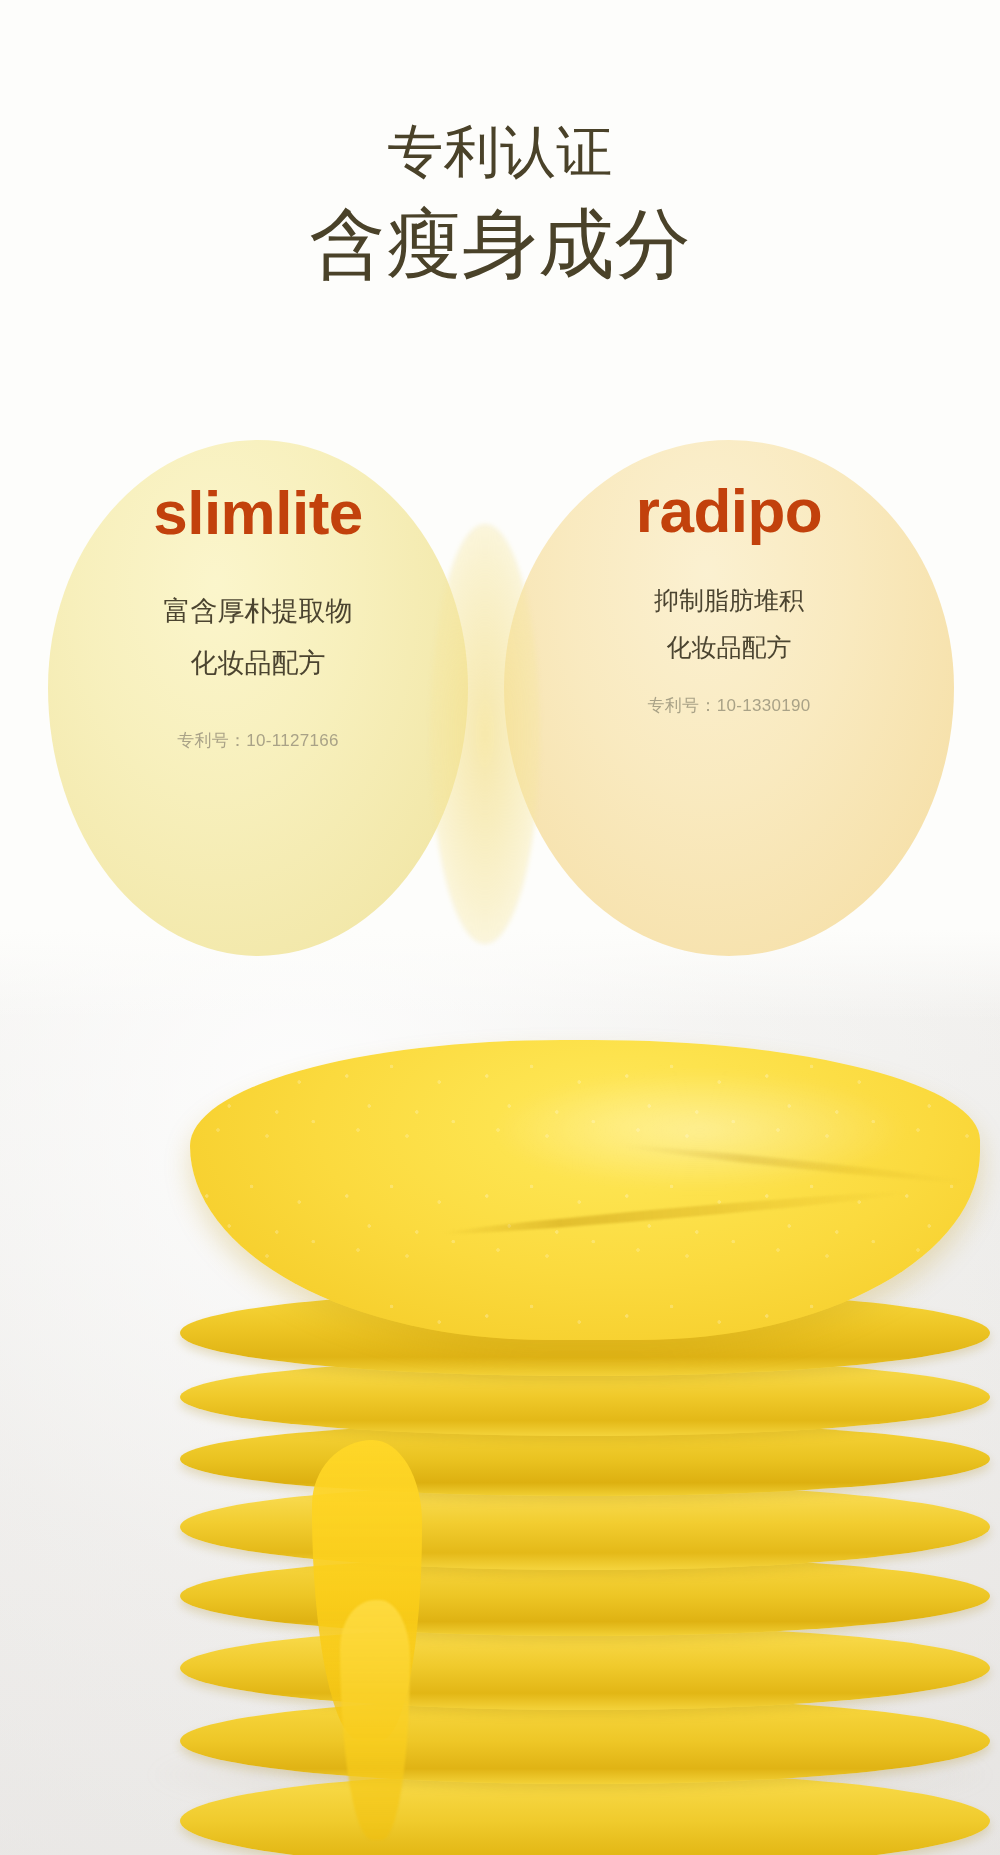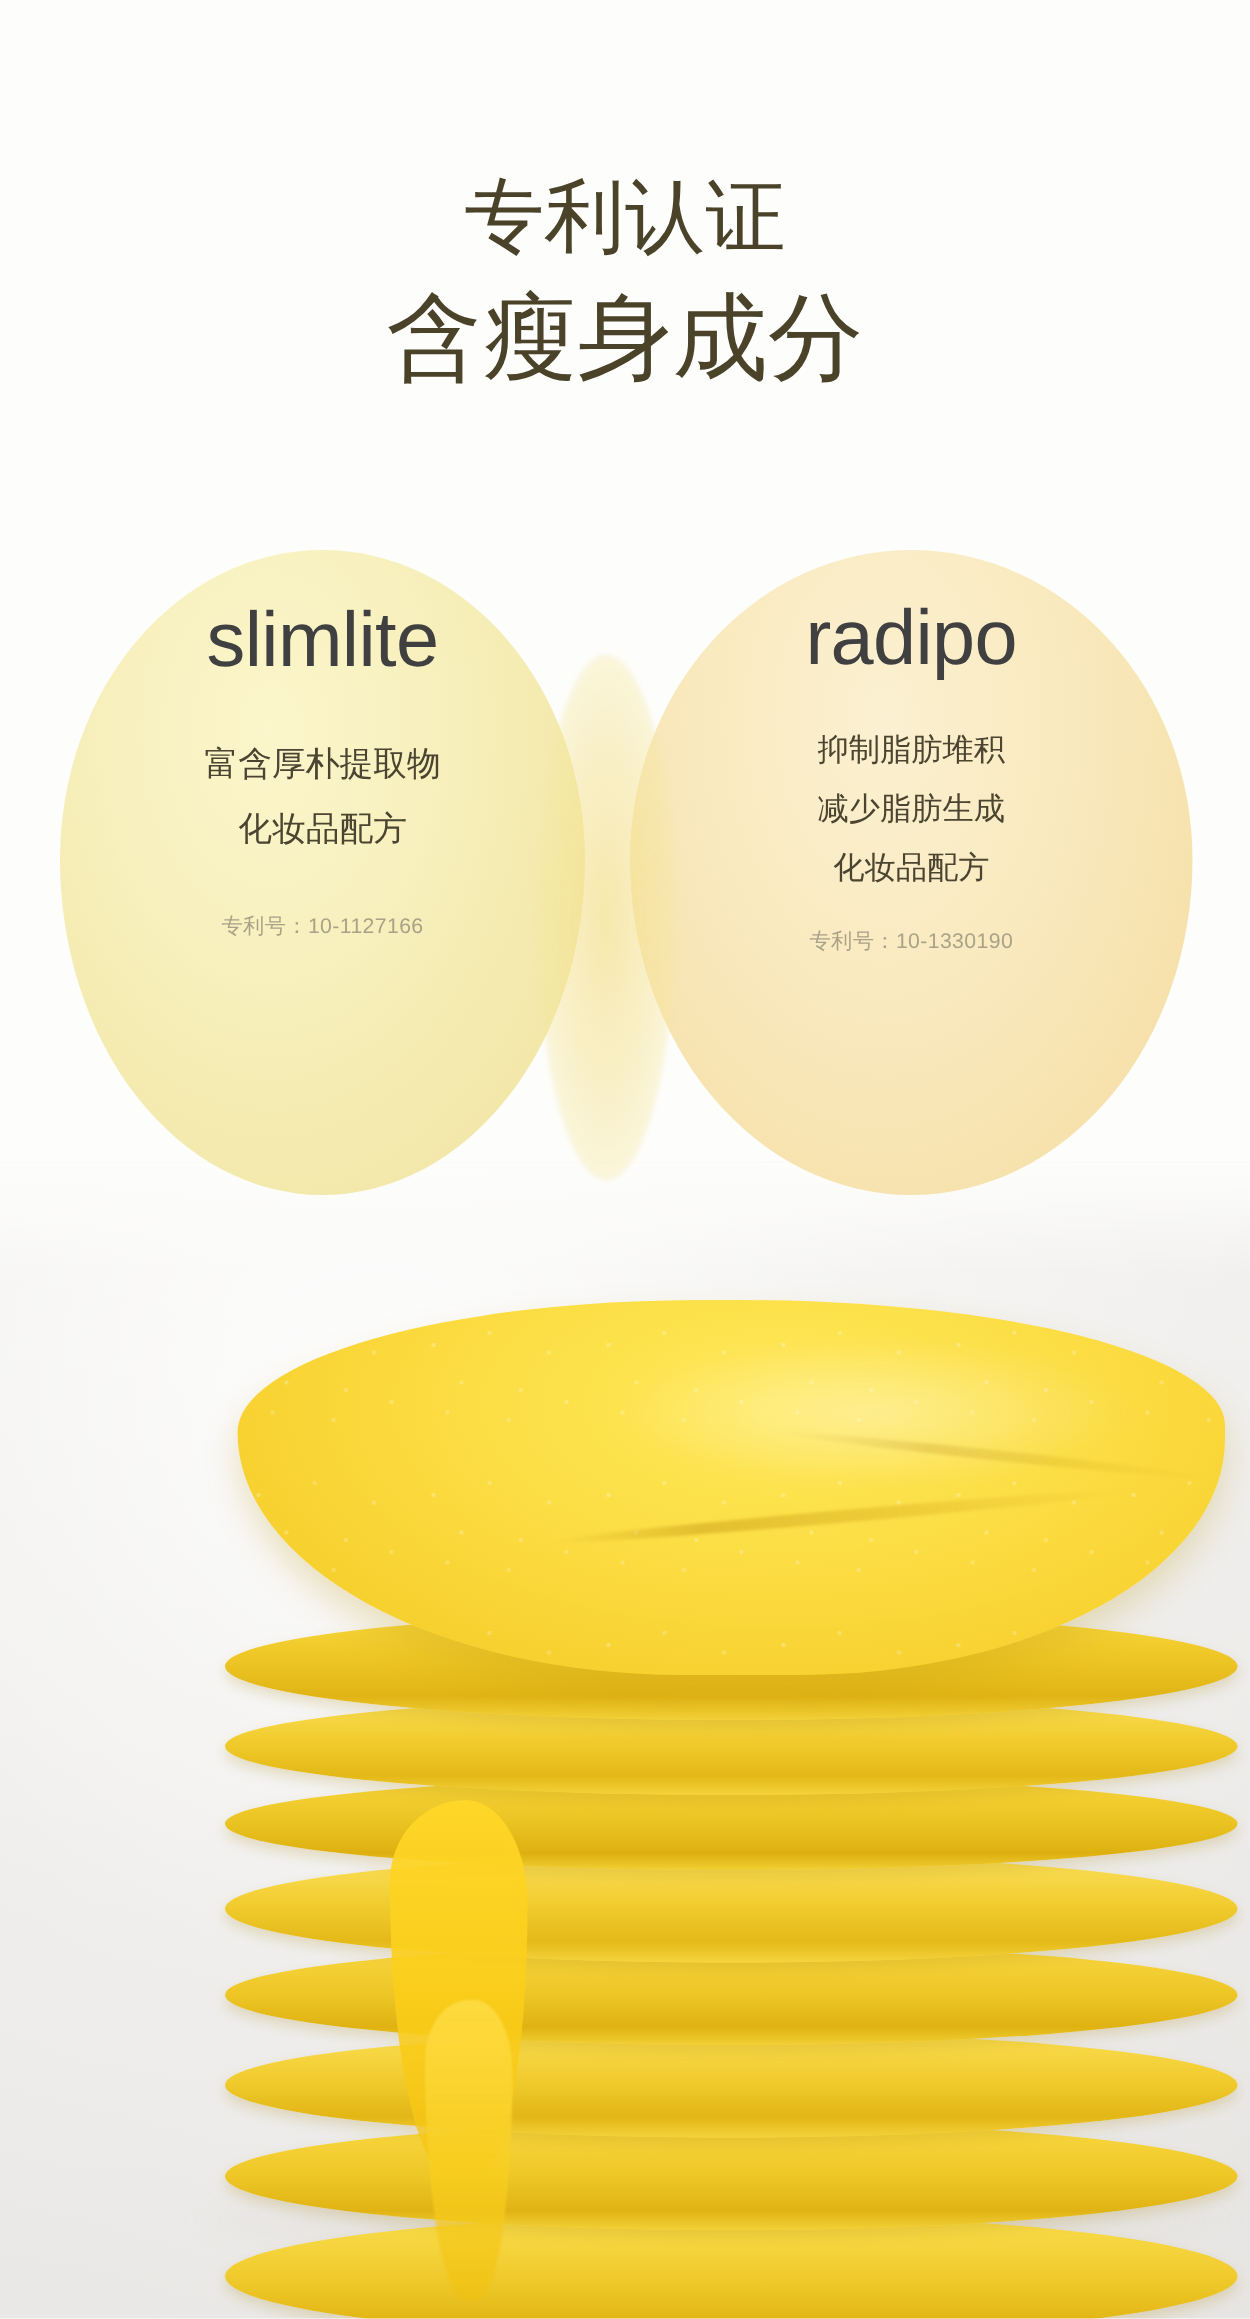--- a/index.html
+++ b/index.html
@@ -23,21 +23,21 @@
   .headline {
     position:absolute;
     left:0; top:118px;
     width:1000px;
     text-align:center;
     font-family:"Liberation Serif", serif;
     color:#4a4229;
     line-height:1.22;
     letter-spacing:0.02em;
   }
-  .headline .l1 { font-size:64px; display:block;margin-top:17px; }
+  .headline .l1 { font-size:56px; display:block; }
   .headline .l2 { font-size:76px; display:block; margin-top:12px; }
 
   
   .venn {
     position:absolute;
     left:0; top:440px;
     width:1000px;
     height:520px;
   }
 
@@ -80,22 +80,22 @@
     position:absolute;
     z-index:5;
     text-align:center;
   }
   .blob-content.left  { left:48px;  top:0; width:420px; }
   .blob-content.right { left:504px; top:0; width:450px; }
 
   .brand {
     font-family:"Liberation Sans", sans-serif;
     font-size:62px;
-    font-weight:400;
-    color:#404040;
+    font-weight:700;
+    color:#c2410c;
     letter-spacing:-0.5px;
     line-height:1;
   }
   .blob-content.left  .brand { margin-top:42px; }
   .blob-content.right .brand { margin-top:40px; }
 
   .bullets {
     font-family:"Liberation Serif", serif;
     color:#4b4430;
     line-height:1.0;
@@ -265,21 +265,20 @@
         <div>富含厚朴提取物</div>
         <div>化妆品配方</div>
       </div>
       <div class="patent">专利号：10-1127166</div>
     </div>
 
     <div class="blob-content right">
       <div class="brand">radipo</div>
       <div class="bullets">
         <div>抑制脂肪堆积</div>
-        <div>减少脂肪生成</div>
         <div>化妆品配方</div>
       </div>
       <div class="patent">专利号：10-1330190</div>
     </div>
   </div>
 
   <div class="photo">
     <div class="photo-vignette"></div>
     <div class="shadow"></div>
 

